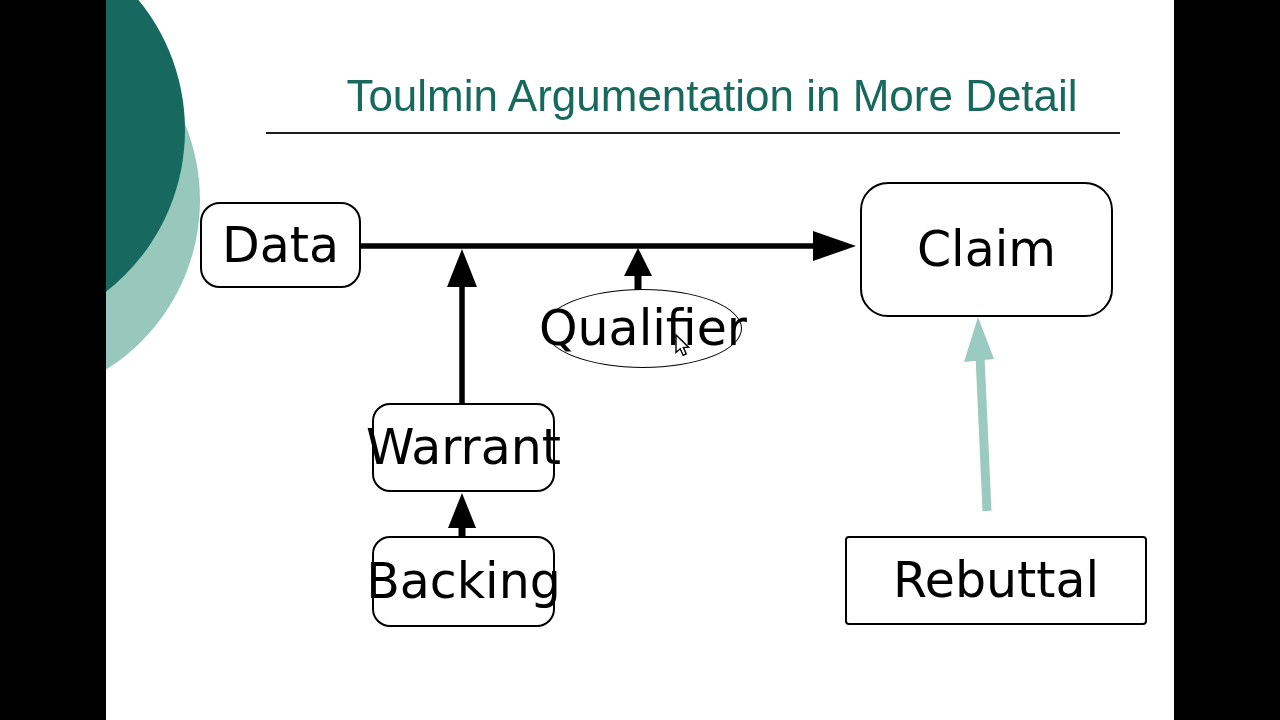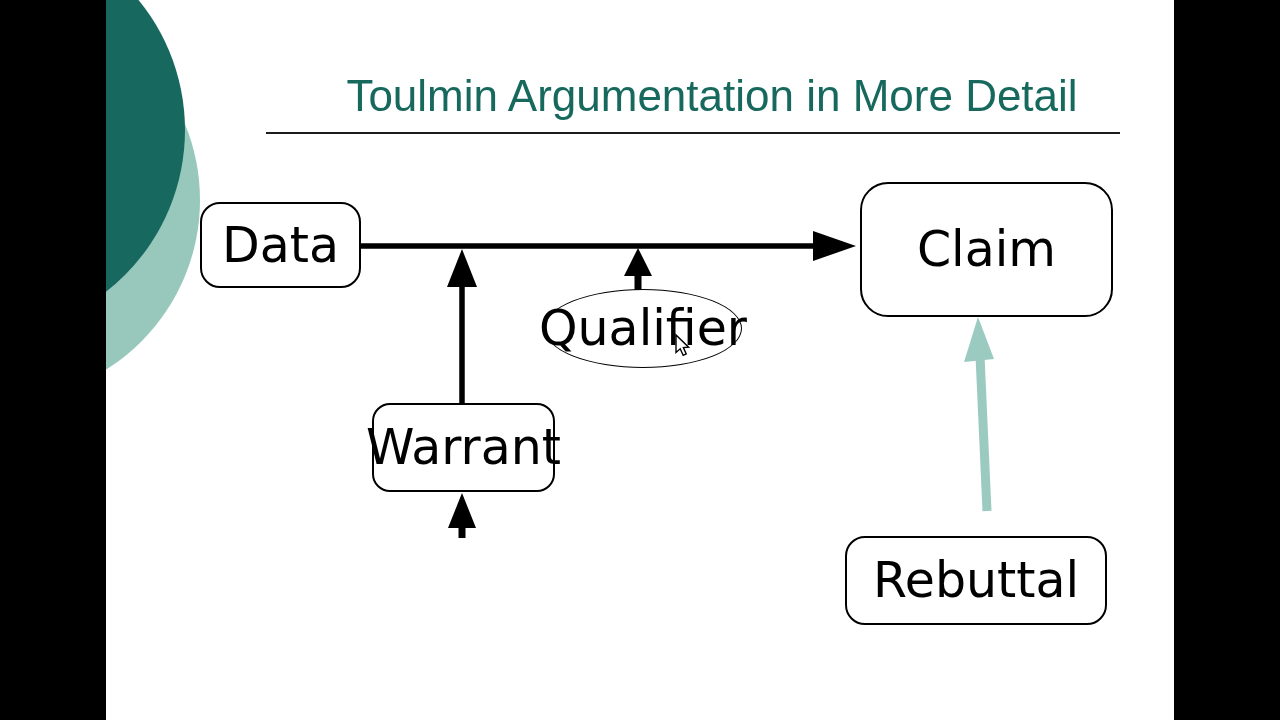--- a/index.html
+++ b/index.html
@@ -19,21 +19,21 @@
   .title-rule{position:absolute;left:160px;top:132px;width:854px;height:2px;background:#1c1c1c;}
 
   
   .node{position:absolute;box-sizing:border-box;border:2px solid #000;border-radius:18px;
         background:#fff;display:flex;align-items:center;justify-content:center;
         font-size:49px;color:#000;white-space:nowrap;}
   .node-data    {left:94px; top:202px;width:161px;height:86px;border-radius:20px;}
   .node-claim   {left:754px;top:182px;width:253px;height:135px;border-radius:28px;}
   .node-warrant {left:266px;top:403px;width:183px;height:89px;text-align:right;}
   .node-backing {left:266px;top:536px;width:183px;height:91px;}
-  .node-rebuttal{left:739px;top:536px;width:262px;height:89px;border-radius:20px;align-items:center;}
+  .node-rebuttal{left:739px;top:536px;width:302px;height:89px;border-radius:4px;align-items:center;}
   .node-qualifier{left:438px;top:289px;width:198px;height:79px;border-radius:50%;
                   border-width:1.5px;background:transparent;}
 
   .arrows{position:absolute;left:0;top:0;width:1068px;height:720px;pointer-events:none;}
 </style>
 </head>
 <body>
 
 <div class="stage">
   <div class="slide">
@@ -48,20 +48,23 @@
       <span>Data</span>
     </div>
     <div class="node node-claim">
       <span>Claim</span>
     </div>
     <div class="node node-qualifier">
       <span>Qualifier</span>
     </div>
     <div class="node node-warrant">
       <span>Warrant</span>
+    </div>
+    <div class="node node-backing">
+      <span>Backing</span>
     </div>
     <div class="node node-rebuttal">
       <span>Rebuttal</span>
     </div>
 
     <svg class="arrows" viewBox="0 0 1068 720">
 
       <line x1="253" y1="246" x2="712" y2="246" stroke-width="5.5" stroke="#000000"></line>
       <polygon points="707,231 750,246 707,261" fill="#000000"></polygon>
 

